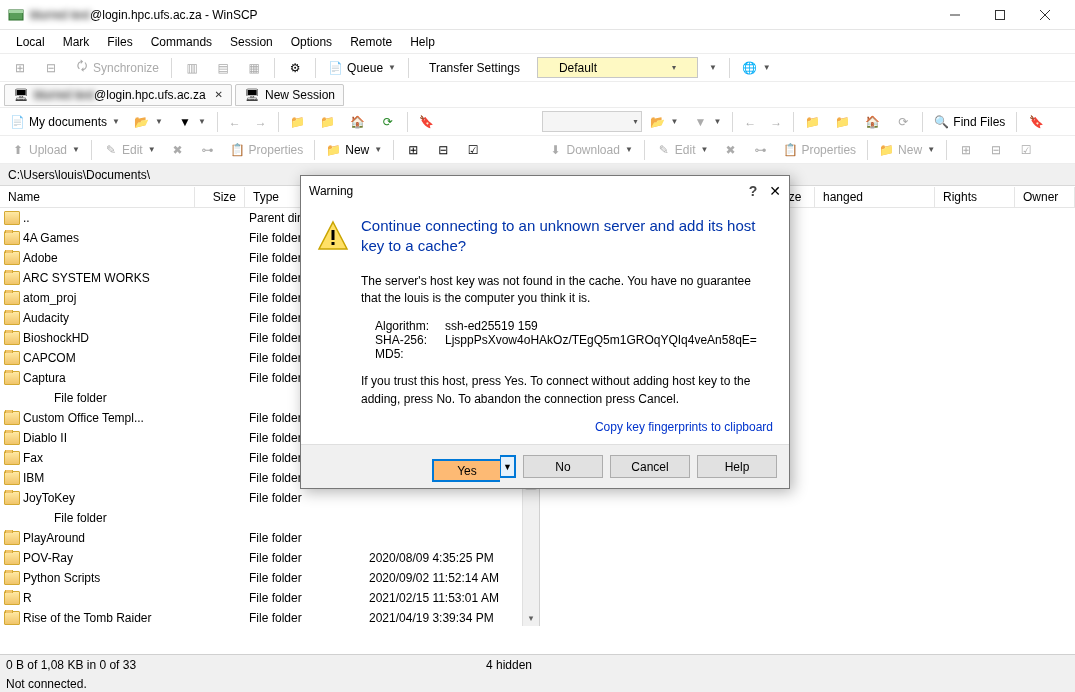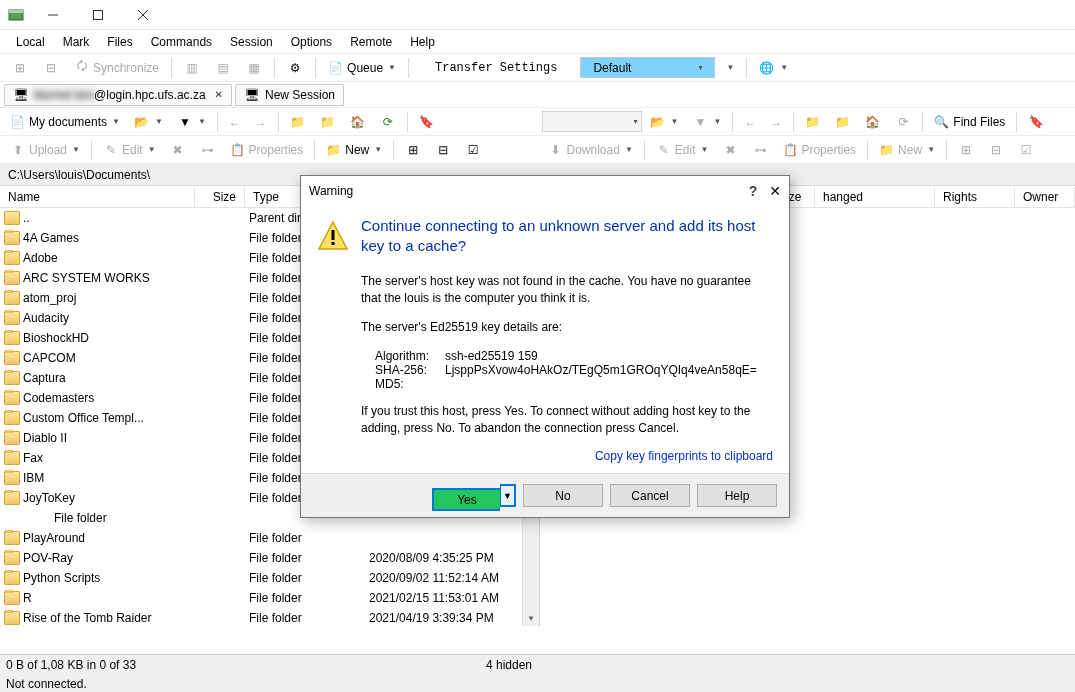--- a/index.html
+++ b/index.html
@@ -20,21 +20,21 @@
 
     
     .toolbar { height: 28px; display: flex; align-items: center; padding: 0 6px; gap: 3px; border-bottom:1px solid #ededed;}
     .tb-btn { height: 22px; padding: 1px 5px; border: 1px solid transparent; display: inline-flex; align-items: center; gap: 3px; font-size: 12px; color: #000; border-radius:2px;}
     .tb-btn.disabled { color: #ababab; }
     .tb-sep { width: 1px; height: 20px; background: #d9d9d9; margin: 0 3px; }
     .tb-text { font-size: 12px; }
     .ico { width: 16px; height: 16px; display: inline-flex; align-items: center; justify-content: center; font-size: 12px;}
     .dropdown-arrow { font-size: 8px; color: #555; margin-left: 2px; }
     
-    .transfer-combo { border: 1px solid #c7c7c7; height: 21px; width: 135px; padding: 0 12px; display: flex; align-items: center; justify-content: space-between; font-size: 12px; background:#7dd3fc;}
+    .transfer-combo { border: 1px solid #c7c7c7; height: 21px; width: 161px; padding: 0 21px; display: flex; align-items: center; justify-content: space-between; font-size: 12px; background:#fef9c3;}
 
     
     .session-tabs { height: 26px; display: flex; align-items: center; padding: 0 4px; gap: 0; background:#fff; border-bottom:1px solid #ededed;}
     .sess-tab { height: 22px; padding: 2px 8px; border: 1px solid #c9c9c9; display: inline-flex; align-items: center; gap: 5px; background: #f9f9f9; font-size: 12px; border-radius:2px 2px 0 0; margin-right:3px;}
     .sess-tab .blurred { filter: blur(3px); }
     .tab-close { font-size: 10px; color: #333; margin-left: 4px; }
     
     
     .panel-toolbars { display: flex; }
     .panel-tb { width: 50%; height: 28px; display: flex; align-items: center; padding: 0 4px; gap: 2px; border-bottom:1px solid #ededed;}
@@ -79,36 +79,39 @@
     .warn-ico { width: 32px; height: 32px; flex-shrink:0; margin-top:4px;}
     .dlg-content { flex: 1; }
     .dlg-heading { font-size: 15px; color: #0033aa; margin-bottom: 16px; line-height:1.35;}
     .dlg-para { font-size: 12px; color: #000; margin-bottom: 12px; line-height:1.45;}
     .kv-table { margin: 4px 0 12px 14px; font-size: 12px; }
     .kv-row { display: flex; }
     .kv-k { width: 70px; }
     .dlg-link { color: #0033cc; font-size: 12px; text-align: right; display:block; margin-top:4px;}
     .dlg-buttons { background: #f0f0f0; border-top: 1px solid #dfdfdf; height: 44px; display: flex; align-items: center; justify-content: flex-end; padding: 0 12px; gap: 7px; }
     .dlg-btn { height: 23px; width: 80px; border: 1px solid #adadad; background: #e1e1e1; font-size: 12px; display: inline-flex; align-items: center; justify-content: center; }
-    .dlg-btn.primary { border: 2px solid #0078d7; background:#22c55e;margin-top:8px; }
+    .dlg-btn.primary { border: 2px solid #0078d7; background:#fdba74;margin-top:8px; }
     .yes-combo { display:flex; align-items:center;}
     .yes-combo .dlg-btn { border-right:none; width:68px;}
     .yes-dd { width: 16px; height: 23px; border: 2px solid #0078d7; border-left:1px solid #0078d7; background:#e5f1fb; display:flex; align-items:center; justify-content:center; font-size:9px;}
 
     .combo-disabled{ border:1px solid #cfcfcf; background:#f5f5f5; height:21px; width:100px; display:flex; align-items:center; justify-content:flex-end; padding:0 3px;}
   </style>
 </head>
 <body>
 
 <div class="titlebar">
   <span class="titlebar-icon">
     <svg viewBox="0 0 16 16">
         <rect x="1" y="3" width="14" height="10" fill="#5a9e5a" stroke="#2a6e2a"></rect>
         <rect x="1" y="3" width="14" height="3" fill="#a5d6a5"></rect>
       </svg>
+  </span>
+  <span class="titlebar-title">
+    <span class="blurred">blurred text</span><span>@login.hpc.ufs.ac.za - WinSCP</span>
   </span>
   <div class="win-controls">
     <div class="win-btn">
         <svg viewBox="0 0 10 10">
           <line x1="0" y1="5" x2="10" y2="5" stroke="#333"></line>
         </svg>
       </div>
     <div class="win-btn">
         <svg viewBox="0 0 10 10">
           <rect x="0.5" y="0.5" width="9" height="9" fill="none" stroke="#333"></rect>
@@ -159,21 +162,21 @@
   <span class="tb-btn">
       <span class="ico">⚙</span>
     </span>
   <div class="tb-sep"></div>
   <span class="tb-btn">
       <span class="ico">📄</span>
       <span>Queue</span>
       <span class="dropdown-arrow">▼</span>
     </span>
   <div class="tb-sep"></div>
-  <span class="tb-text" style="margin:0 20px;font-family:Liberation Mono, monospace;">Transfer Settings</span>
+  <span class="tb-text" style="margin:0 14px;">Transfer Settings</span>
   <div class="transfer-combo">
       <span>Default</span>
       <span class="dropdown-arrow">▾</span>
     </div>
   <span class="tb-btn disabled">
       <span class="dropdown-arrow">▼</span>
     </span>
   <div class="tb-sep"></div>
   <span class="tb-btn">
       <span class="ico">🌐</span>
@@ -436,24 +439,20 @@
         <div class="file-row">
           <div class="fcell name" style="width:195px">
             <span class="folder-ico"></span>
             <span>Captura</span>
           </div>
           <div class="fcell" style="width:50px"></div>
           <div class="fcell" style="width:120px">File folder</div>
           <div class="fcell" style="width:150px"></div>
         </div>
         <div class="file-row">
-          <div class="fcell name" style="width:195px">
-            <span class="folder-ico"></span>
-            <span>Codemasters</span>
-          </div>
           <div class="fcell" style="width:50px"></div>
           <div class="fcell" style="width:120px">File folder</div>
           <div class="fcell" style="width:150px"></div>
         </div>
         <div class="file-row">
           <div class="fcell name" style="width:195px">
             <span class="folder-ico"></span>
             <span>Custom Office Templ...</span>
           </div>
           <div class="fcell" style="width:50px"></div>
@@ -585,21 +584,20 @@
     <div class="warn-ico">
       <svg viewBox="0 0 32 32">
           <polygon points="16,2 30,29 2,29" fill="#ffe066" stroke="#c9a400" stroke-width="1.5"></polygon>
           <rect x="14.5" y="10" width="3" height="10" fill="#000"></rect>
           <rect x="14.5" y="22" width="3" height="3" fill="#000"></rect>
         </svg>
     </div>
     <div class="dlg-content">
       <div class="dlg-heading">Continue connecting to an unknown server and add its host key to a cache?</div>
       <div class="dlg-para">The server's host key was not found in the cache. You have no guarantee that the louis is the computer you think it is.</div>
-      <div class="dlg-para">The server's Ed25519 key details are:</div>
       <div class="kv-table">
         <div class="kv-row">
             <div class="kv-k">Algorithm:</div>
             <div>ssh-ed25519 159</div>
           </div>
         <div class="kv-row">
             <div class="kv-k">SHA-256:</div>
             <div>LjsppPsXvow4oHAkOz/TEgQ5m1GROqYQIq4veAn58qE=</div>
           </div>
         <div class="kv-row">

